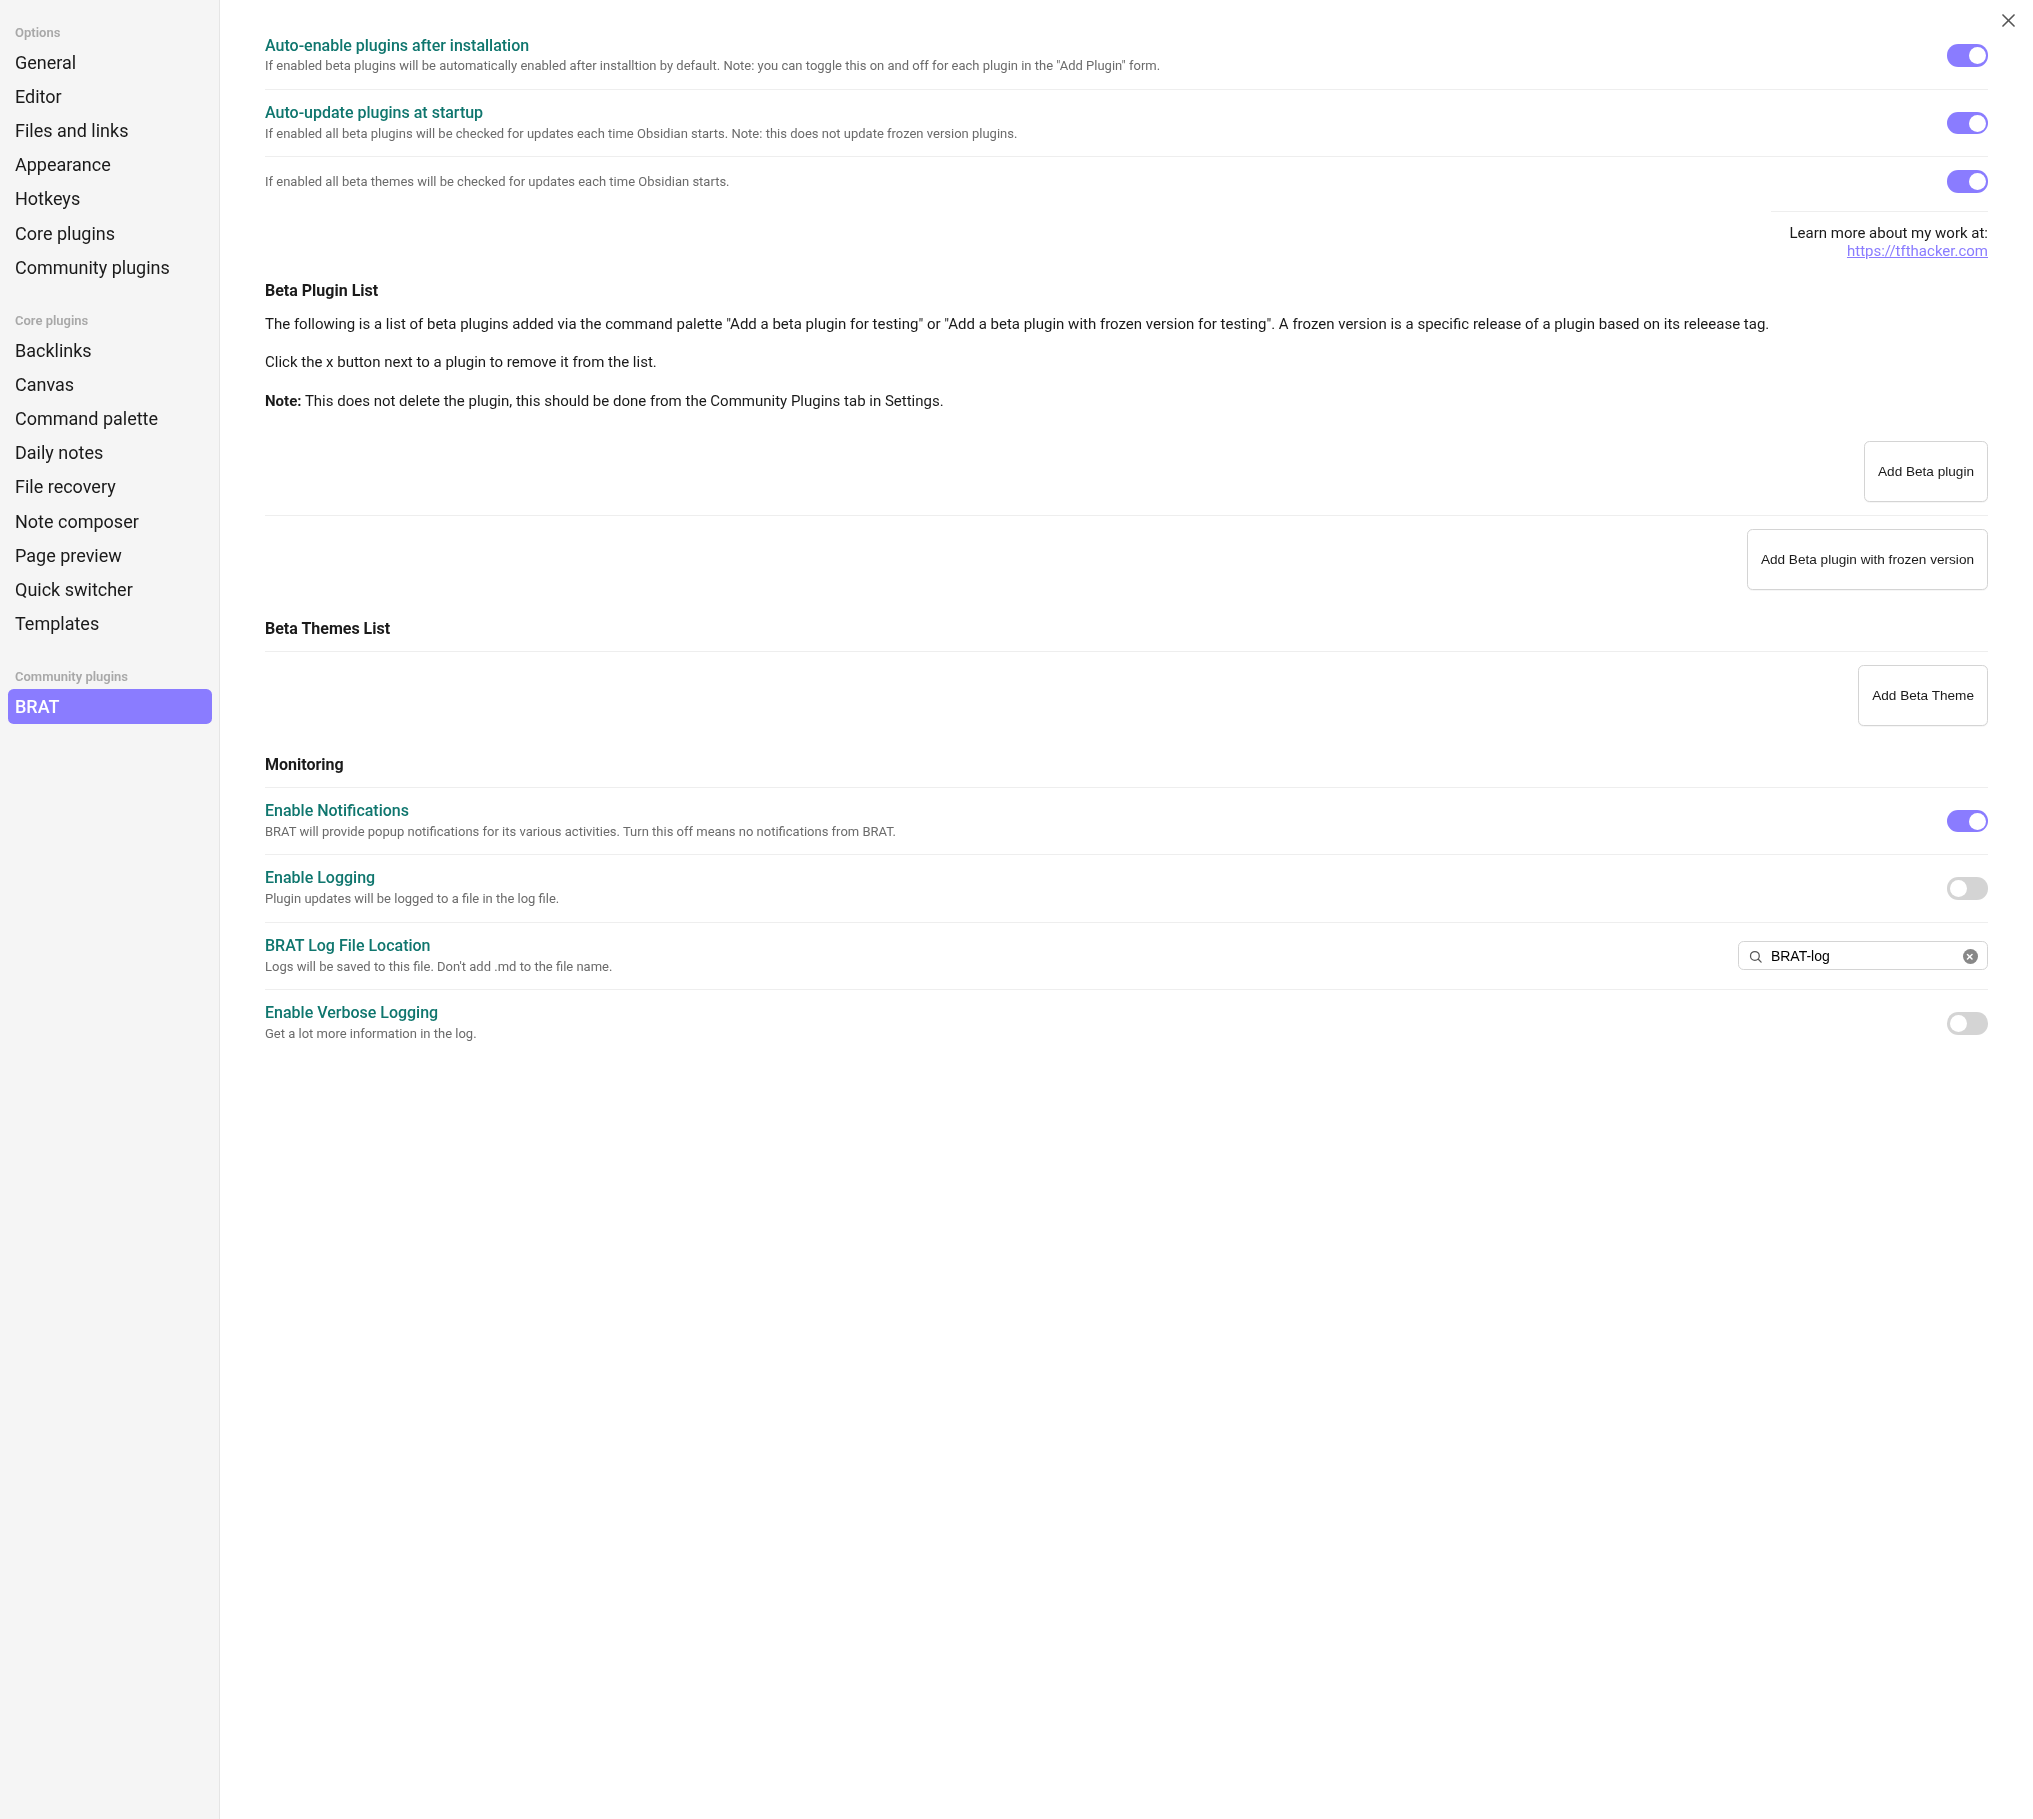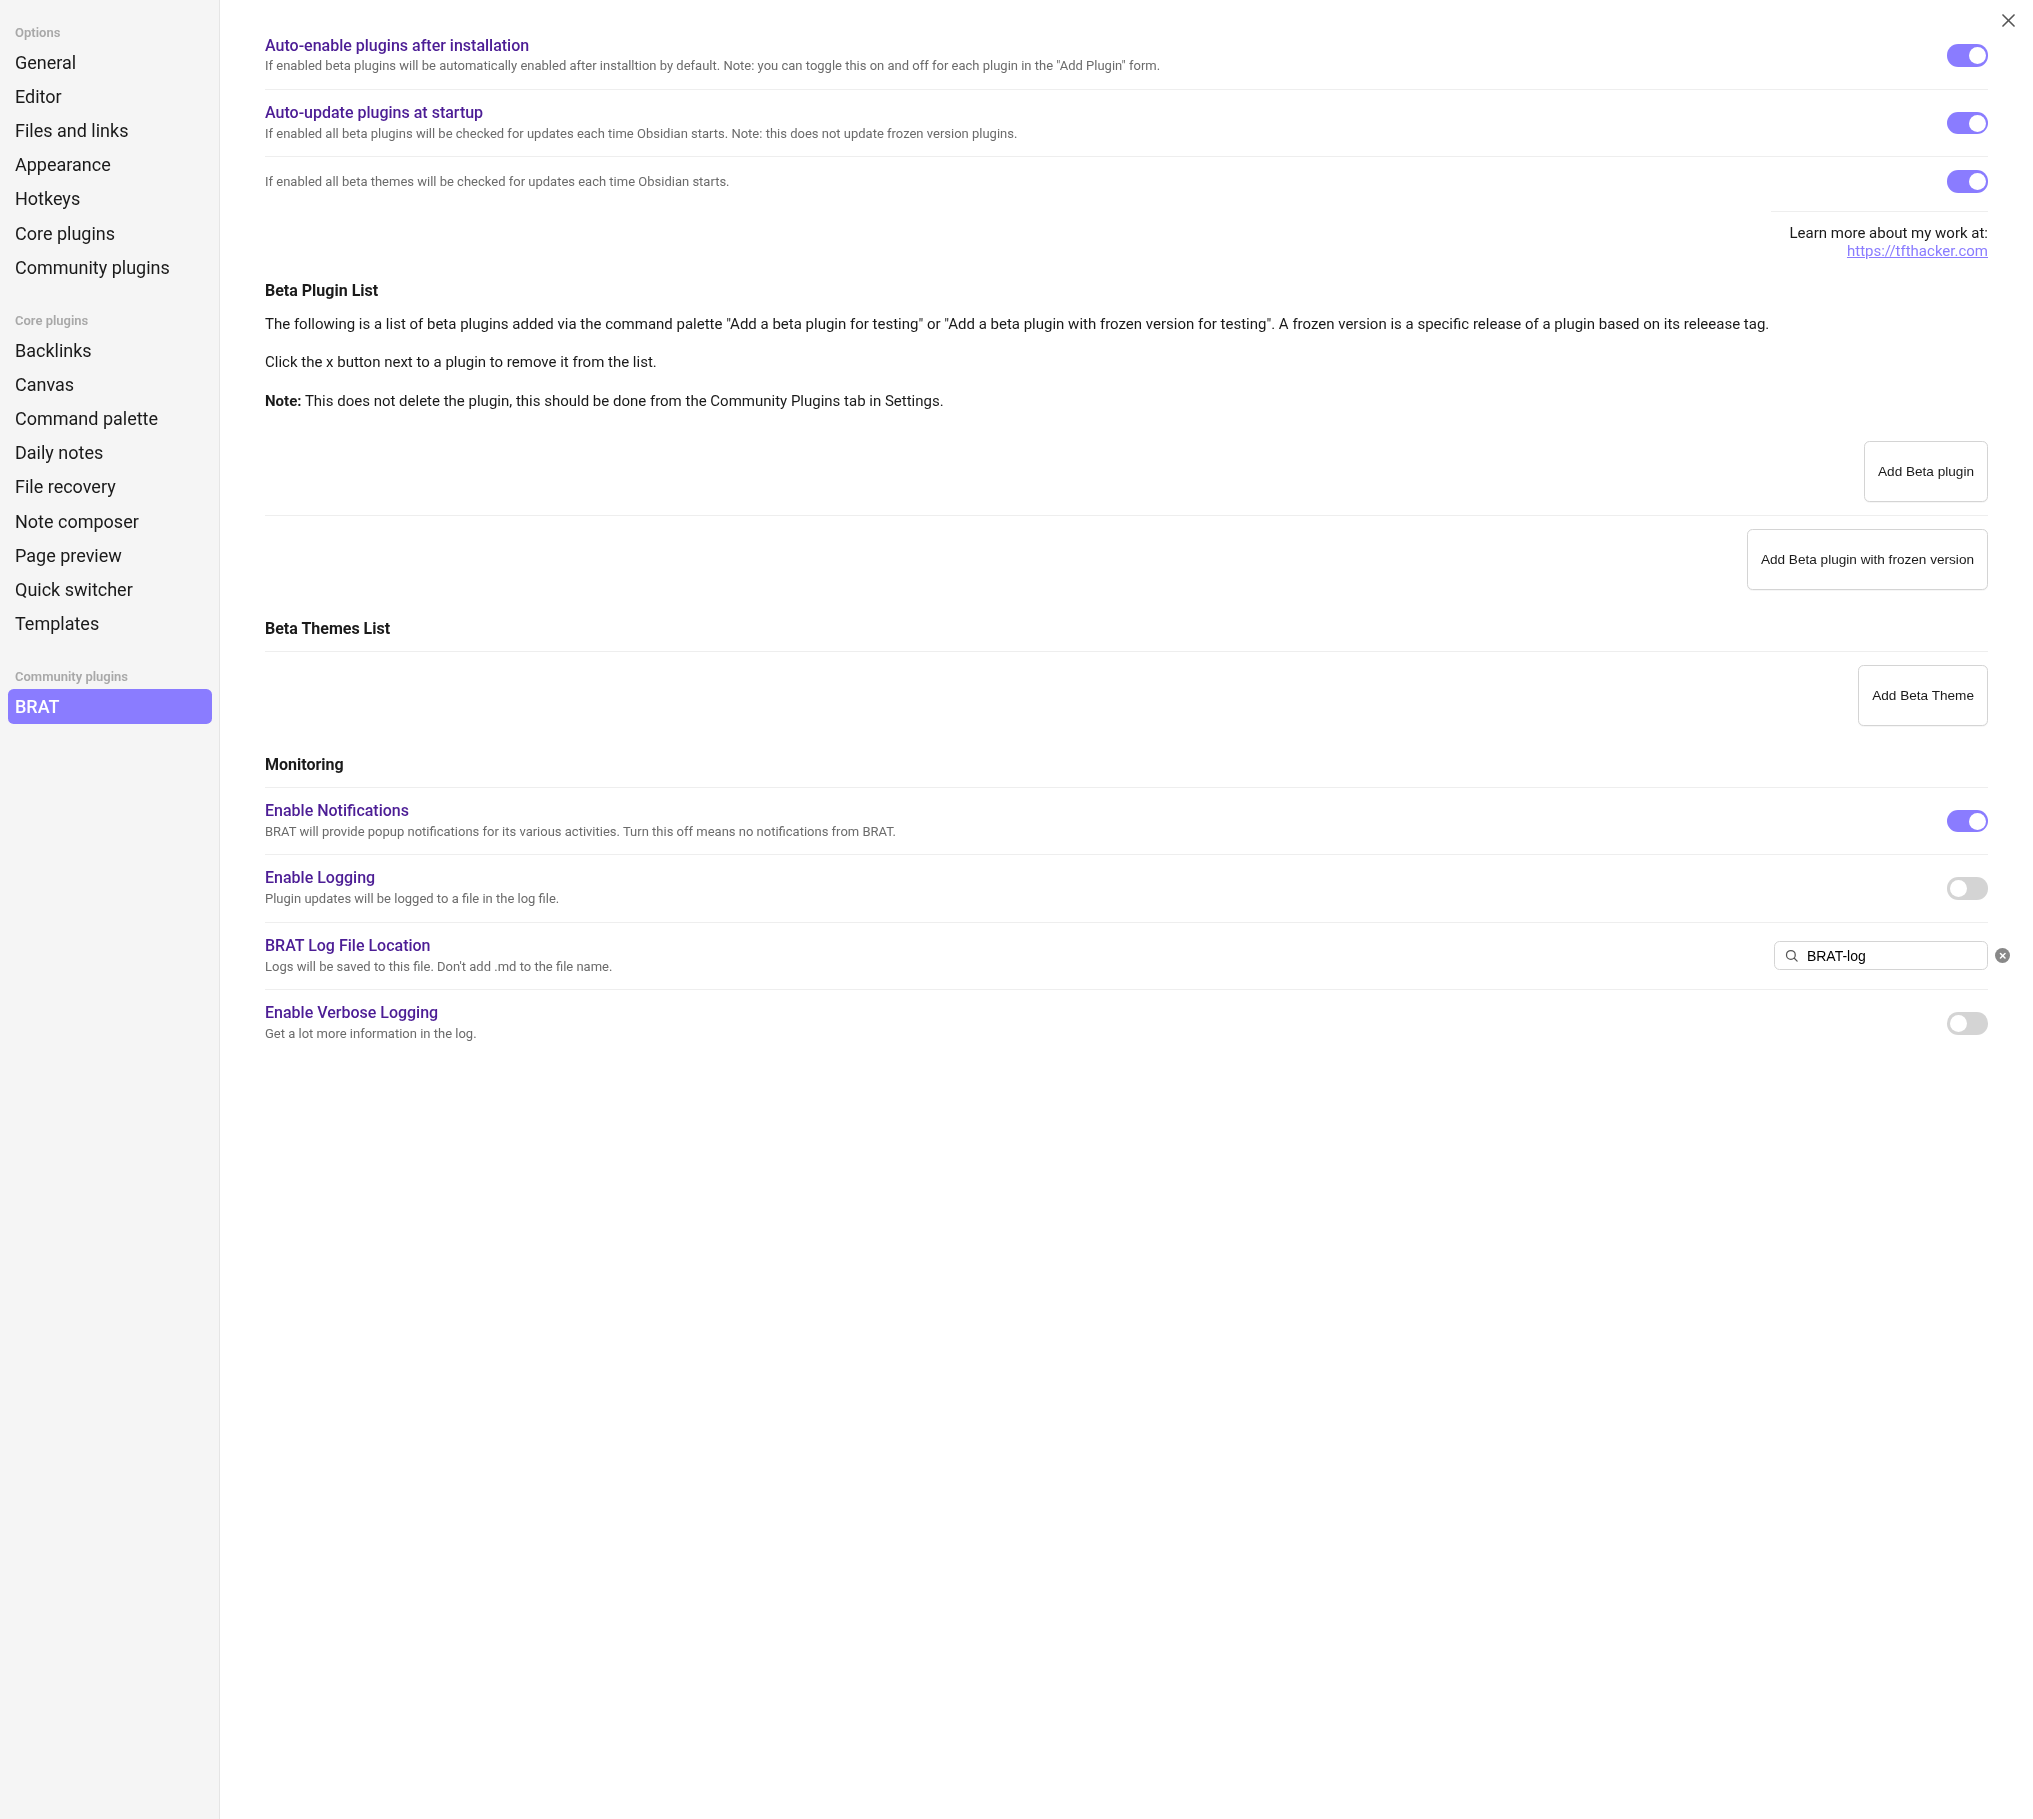--- a/index.html
+++ b/index.html
@@ -68,21 +68,21 @@
     }
     .setting-row.no-border {
       border-bottom: none;
     }
     .setting-text {
       flex: 1;
     }
     .setting-title {
       font-size: 16px;
       font-weight: 500;
-      color: #4c1d95;
+      color: #0f766e;
       margin-bottom: 1.9px;
     }
     .setting-desc {
       font-size: 13px;
       color: #6b6b6b;
       line-height: 1.5;
     }
     .toggle {
       width: 41px;
       height: 22.5px;
@@ -152,25 +152,25 @@
       border: 0.9px solid #d4d4d4;
       border-radius: 5.6px;
       padding: 22px 13px;
       font-size: 13.6px;
       color: #1a1a1a;
       cursor: pointer;
       box-shadow: 0 0.9px 0.9px rgba(0,0,0,0.04);
     }
     .search-input-wrap {
       display: flex;
-      align-items: flex-start;
+      align-items: flex-end;
       border: 0.9px solid #d4d4d4;
       border-radius: 5.6px;
       padding: 5.6px 9.4px;
-      width: 214px;
+      width: 250px;
       background: #ffffff;
     }
     .search-input-wrap input {
       border: none;
       outline: none;
       flex: 1;
       font-size: 14px;
       background: transparent;
       margin: 0 7.5px;
     }

